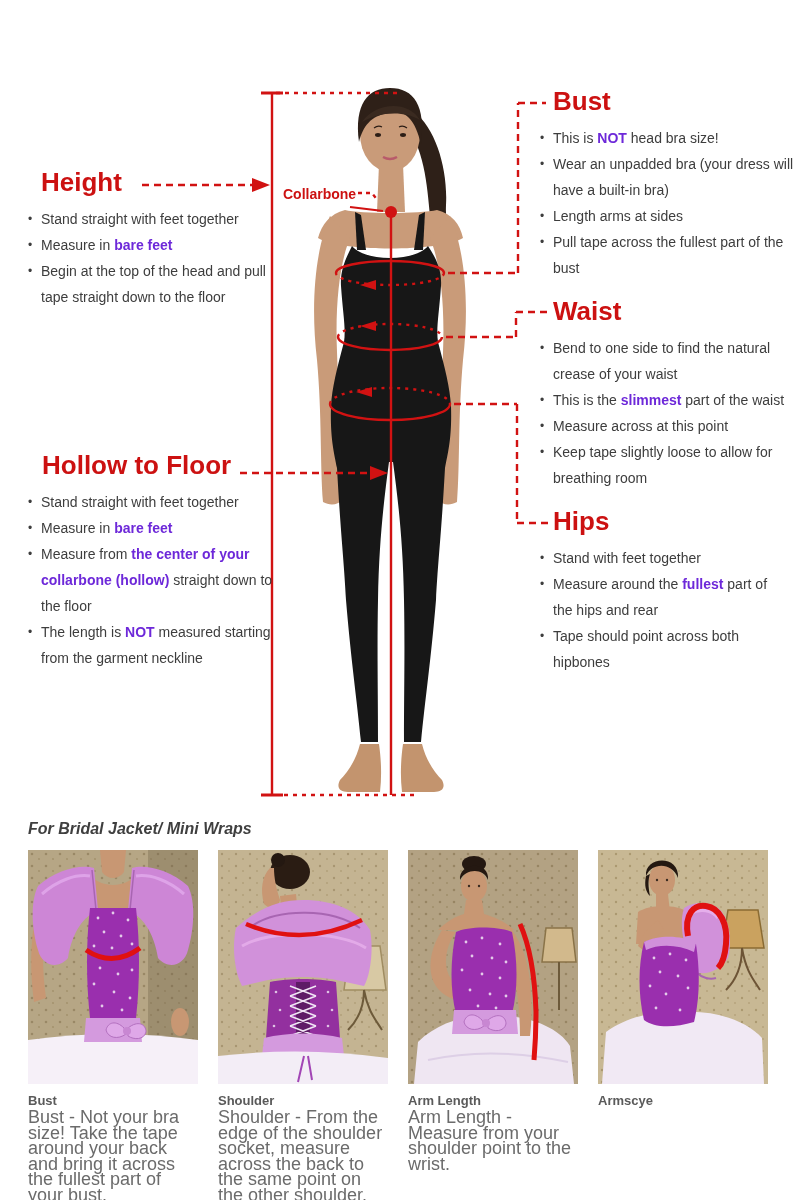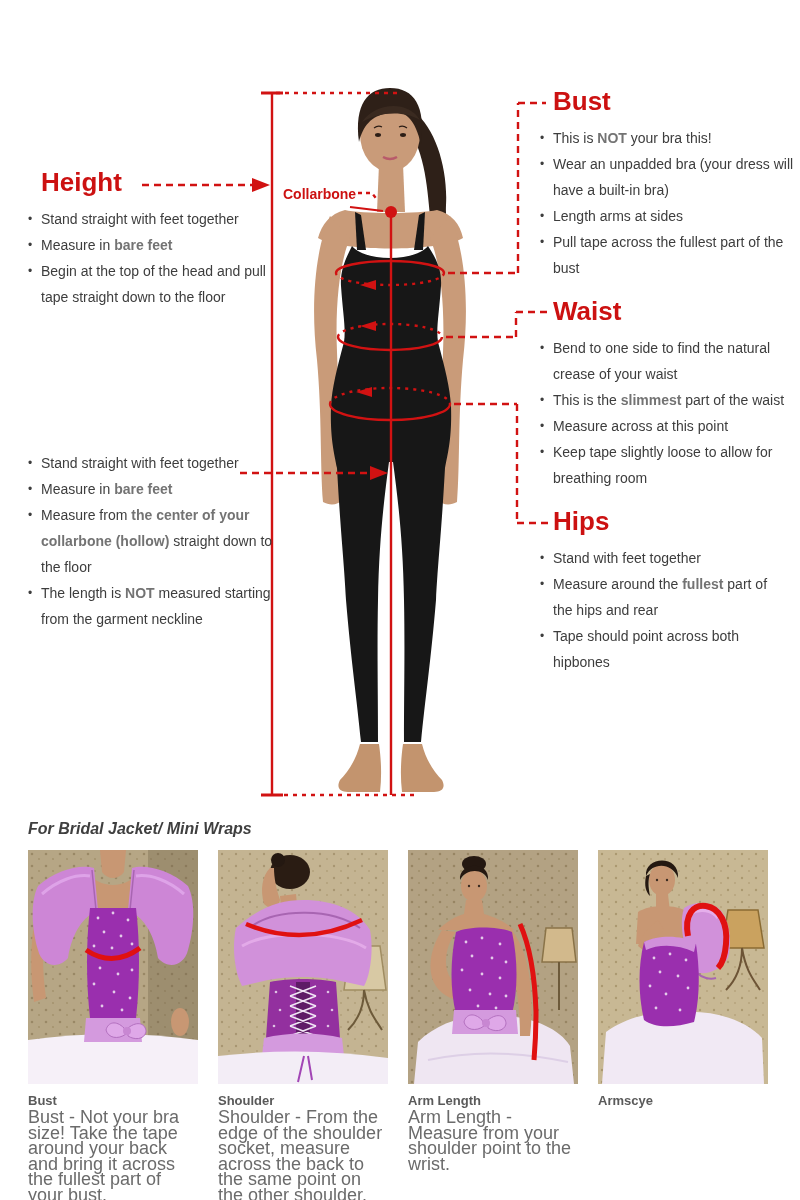--- a/index.html
+++ b/index.html
@@ -4,21 +4,21 @@
 <style>
   html,body{margin:0;padding:0;background:#ffffff;}
   .page{position:relative;width:800px;height:1200px;background:#fff;overflow:hidden;
         font-family:"Liberation Sans", sans-serif;}
   .fig-svg{position:absolute;left:0;top:0;}
   .sec{position:absolute;}
   .sec h2{margin:0 0 9px 13px;font-size:26px;line-height:30px;font-weight:bold;color:#cc1111;}
   .sec ul{list-style:none;margin:0;padding:0;}
   .sec li{display:flex;align-items:flex-start;font-size:14px;line-height:26px;color:#3d3d3d;}
   .sec .dot{flex:none;width:13px;font-size:12px;color:#3d3d3d;}
-  .bt .red{color:#737373;font-weight:bold;}
+  .bt .red{color:#6d28d9;font-weight:bold;}
   .collarbone{position:absolute;left:283px;top:186px;font-size:14px;font-weight:bold;color:#cc1111;}
   .bottom-heading{position:absolute;left:28px;top:820px;font-size:16px;font-weight:bold;color:#3f3f3f;font-style:italic;}
   .cards{position:absolute;left:28px;top:850px;display:flex;gap:20px;}
   .card{width:170px;}
   .card svg{display:block;width:170px;height:234px;}
   .card .ct{margin-top:9px;font-size:13px;font-weight:bold;color:#5a5a5a;line-height:15px;}
   .card .cx{margin-top:2px;font-size:18px;color:#6b6b6b;line-height:15.5px;}
 </style>
 </head>
 <body>
@@ -132,21 +132,21 @@
           <span class="bt"><span>Begin at the top of the head and pull tape straight down to the floor</span></span>
         </li>
     </ul>
   </div>
 
   <div class="sec" style="left:540px;top:86px;width:256px;">
     <h2>Bust</h2>
     <ul>
       <li>
           <span class="dot">•</span>
-          <span class="bt"><span>This is </span><span class="red">NOT</span><span> your bra this!</span></span>
+          <span class="bt"><span>This is </span><span class="red">NOT</span><span> head bra size!</span></span>
         </li>
       <li>
           <span class="dot">•</span>
           <span class="bt"><span>Wear an unpadded bra (your dress will have a built-in bra)</span></span>
         </li>
       <li>
           <span class="dot">•</span>
           <span class="bt"><span>Length arms at sides</span></span>
         </li>
       <li>
@@ -190,20 +190,21 @@
           <span class="bt"><span>Measure around the </span><span class="red">fullest</span><span> part of the hips and rear</span></span>
         </li>
       <li>
           <span class="dot">•</span>
           <span class="bt"><span>Tape should point across both hipbones</span></span>
         </li>
     </ul>
   </div>
 
   <div class="sec" style="left:28px;top:450px;width:262px;">
+    <h2 style="margin-left:14px;">Hollow to Floor</h2>
     <ul>
       <li>
           <span class="dot">•</span>
           <span class="bt"><span>Stand straight with feet together</span></span>
         </li>
       <li>
           <span class="dot">•</span>
           <span class="bt"><span>Measure in </span><span class="red">bare feet</span></span>
         </li>
       <li>

